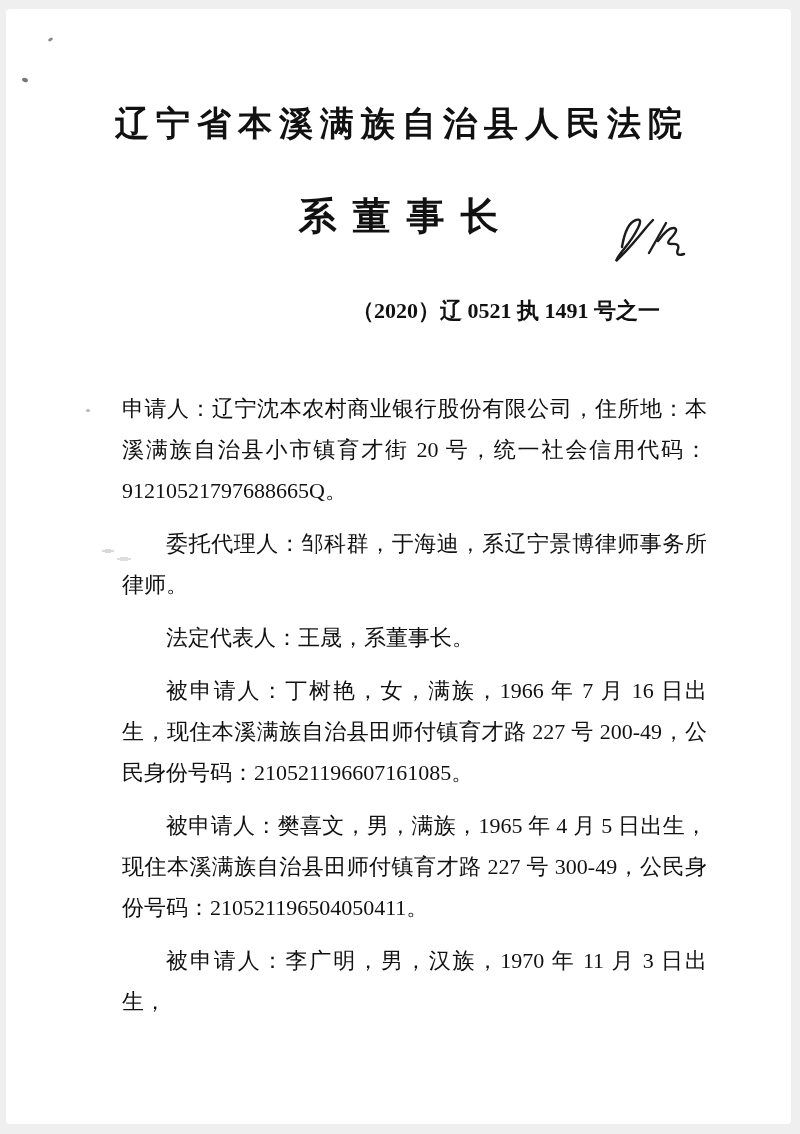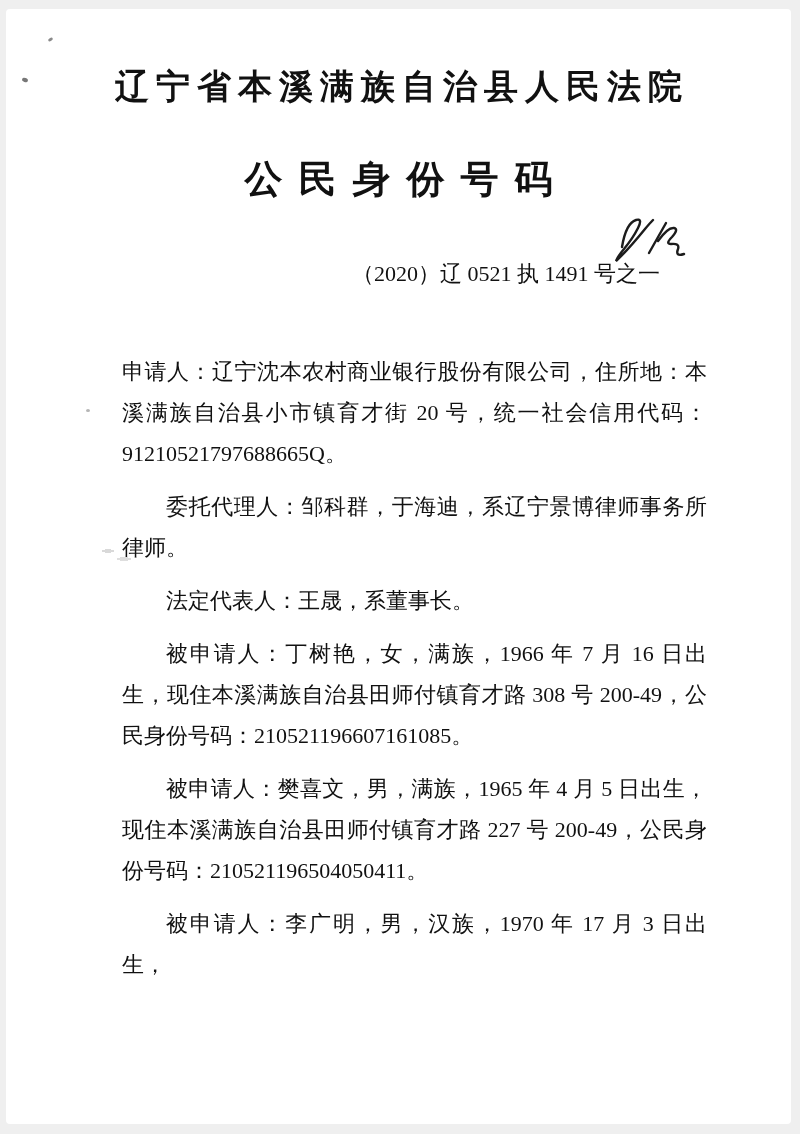--- a/index.html
+++ b/index.html
@@ -18,21 +18,21 @@
     position: absolute;
     left: 6px;
     top: 9px;
     width: 785px;
     height: 1115px;
     background: #ffffff;
     border-radius: 4px;
     color: #111111;
   }
   .court-name {
-    margin-top: 58px;
+    margin-top: 95px;
     text-align: center;
     font-size: 34px;
     font-weight: bold;
     line-height: 40px;
     letter-spacing: 7px;
     text-indent: 7px; 
     white-space: nowrap;
   }
   .doc-title {
     margin-top: 50px;
@@ -43,20 +43,21 @@
     letter-spacing: 16px;
     text-indent: 16px;
     white-space: nowrap;
   }
   .case-number {
     margin-top: 60px;
     text-align: right;
     padding-right: 131px;
     font-size: 22px;
     line-height: 26px;
+    font-weight: bold;
   }
   .doc-body {
     margin-top: 64px;
     padding: 0 72px 0 104px;
     font-size: 22px;
     line-height: 41px;
     text-align: justify;
     text-justify: inter-ideograph;
   }
   .doc-body p {
@@ -100,34 +101,34 @@
 
 <div class="page">
 
   <div class="speck s1"></div>
   <div class="speck s2"></div>
   <div class="speck s3"></div>
   <div class="smudge"></div>
 
   <div class="court-name">辽宁省本溪满族自治县人民法院</div>
 
-  <div class="doc-title">公民身份号码</div>
+  <div class="doc-title">系董事长</div>
 
   <div class="signature">
     <svg viewBox="0 0 84 62" fill="none" xmlns="http://www.w3.org/2000/svg">
       <path d="M10,38 Q14,14 24,11 Q31,9 26,19 Q21,29 12,40 Q6,47 4,52 Q16,41 33,20 Q38,14 41,11" stroke="#1c1c1c" stroke-width="2.4" stroke-linecap="round" fill="none"></path>
       <path d="M37,44 Q46,28 54,14" stroke="#1c1c1c" stroke-width="2.4" stroke-linecap="round" fill="none"></path>
       <path d="M46,32 Q56,18 62,19 Q67,20 60,28 Q53,35 59,35 Q68,34 66,40 Q63,48 72,45" stroke="#1c1c1c" stroke-width="2.4" stroke-linecap="round" fill="none"></path>
     </svg>
   </div>
 
   <div class="case-number">（2020）辽 0521 执 1491 号之一</div>
 
   <div class="doc-body">
     <p>申请人：辽宁沈本农村商业银行股份有限公司，住所地：本溪满族自治县小市镇育才街 20 号，统一社会信用代码：91210521797688665Q。</p>
     <p class="indent">委托代理人：邹科群，于海迪，系辽宁景博律师事务所律师。</p>
     <p class="indent">法定代表人：王晟，系董事长。</p>
-    <p class="indent">被申请人：丁树艳，女，满族，1966 年 7 月 16 日出生，现住本溪满族自治县田师付镇育才路 308 号 200-49，公民身份号码：210521196607161085。</p>
-    <p class="indent">被申请人：樊喜文，男，满族，1965 年 4 月 5 日出生，现住本溪满族自治县田师付镇育才路 227 号 200-49，公民身份号码：210521196504050411。</p>
-    <p class="indent">被申请人：李广明，男，汉族，1970 年 17 月 3 日出生，</p>
+    <p class="indent">被申请人：丁树艳，女，满族，1966 年 7 月 16 日出生，现住本溪满族自治县田师付镇育才路 227 号 200-49，公民身份号码：210521196607161085。</p>
+    <p class="indent">被申请人：樊喜文，男，满族，1965 年 4 月 5 日出生，现住本溪满族自治县田师付镇育才路 227 号 300-49，公民身份号码：210521196504050411。</p>
+    <p class="indent">被申请人：李广明，男，汉族，1970 年 11 月 3 日出生，</p>
   </div>
 
 </div>
 
 </body></html>

